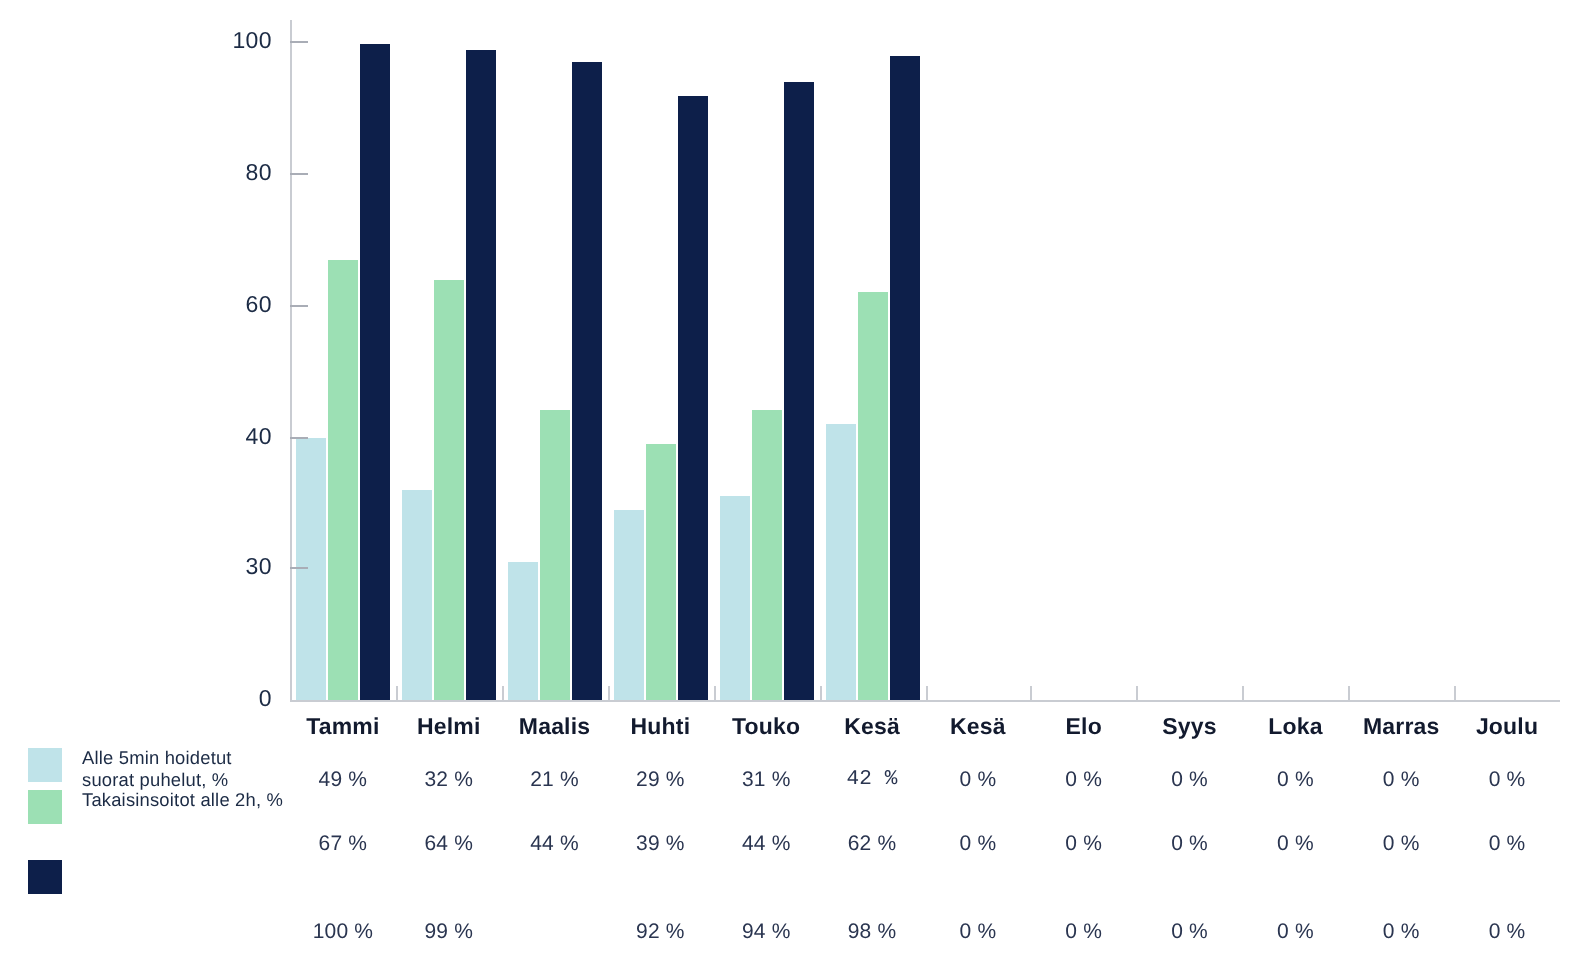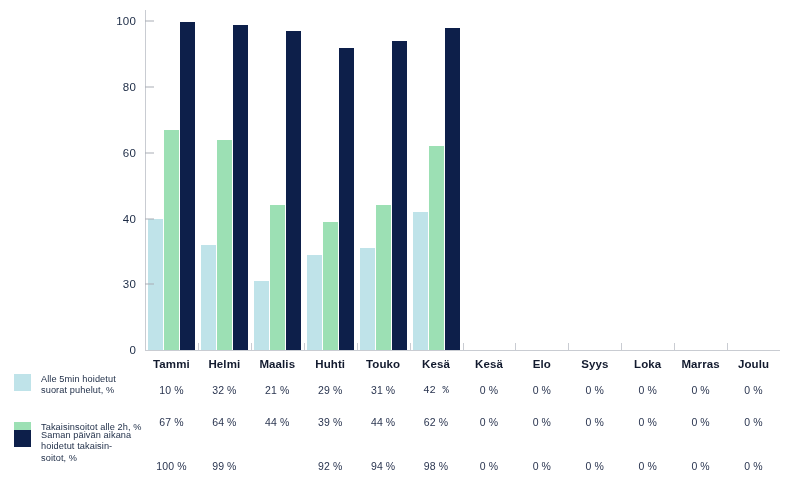--- a/index.html
+++ b/index.html
@@ -254,21 +254,21 @@
       <div class="month" style="left: 211.667px; width: 52.9167px;">Touko</div>
       <div class="month" style="left: 264.583px; width: 52.9167px;">Kesä</div>
       <div class="month" style="left: 317.5px; width: 52.9167px;">Kesä</div>
       <div class="month" style="left: 370.417px; width: 52.9167px;">Elo</div>
       <div class="month" style="left: 423.333px; width: 52.9167px;">Syys</div>
       <div class="month" style="left: 476.25px; width: 52.9167px;">Loka</div>
       <div class="month" style="left: 529.167px; width: 52.9167px;">Marras</div>
       <div class="month" style="left: 582.083px; width: 52.9167px;">Joulu</div>
     </div>
   <div class="valrow" id="row0" style="top:26px;">
-      <div class="val" style="left: 0px; width: 52.9167px;">10 %</div>
+      <div class="val" style="left: 0px; width: 52.9167px;">49 %</div>
       <div class="val" style="left: 52.9167px; width: 52.9167px;">32 %</div>
       <div class="val" style="left: 105.833px; width: 52.9167px;">21 %</div>
       <div class="val" style="left: 158.75px; width: 52.9167px;">29 %</div>
       <div class="val" style="left: 211.667px; width: 52.9167px;">31 %</div>
       <div class="val" style="left: 264.583px; width: 52.9167px; font-family: Liberation Mono, monospace;">42 %</div>
       <div class="val" style="left: 317.5px; width: 52.9167px;">0 %</div>
       <div class="val" style="left: 370.417px; width: 52.9167px;">0 %</div>
       <div class="val" style="left: 423.333px; width: 52.9167px;">0 %</div>
       <div class="val" style="left: 476.25px; width: 52.9167px;">0 %</div>
       <div class="val" style="left: 529.167px; width: 52.9167px;">0 %</div>
@@ -303,23 +303,20 @@
       <div class="val" style="left: 582.083px; width: 52.9167px;">0 %</div>
     </div>
 </div>
 
 <div id="legend">
     <div class="legend-item" style="top: 16px;">
       <span class="swatch s0"></span>
       <span class="legend-label">Alle 5min hoidetut
 suorat puhelut, %</span>
     </div>
-    <div class="legend-item" style="top: 64px; text-align: center;">
+    <div class="legend-item" style="top: 37px; text-align: center;">
       <span class="swatch s1"></span>
       <span class="legend-label">Takaisinsoitot alle 2h, %</span>
     </div>
     <div class="legend-item" style="top: 72px;">
       <span class="swatch s2"></span>
-      <span class="legend-label">Saman päivän aikana
-hoidetut takaisin-
-soitot, %</span>
     </div>
   </div>
 
 </body></html>

